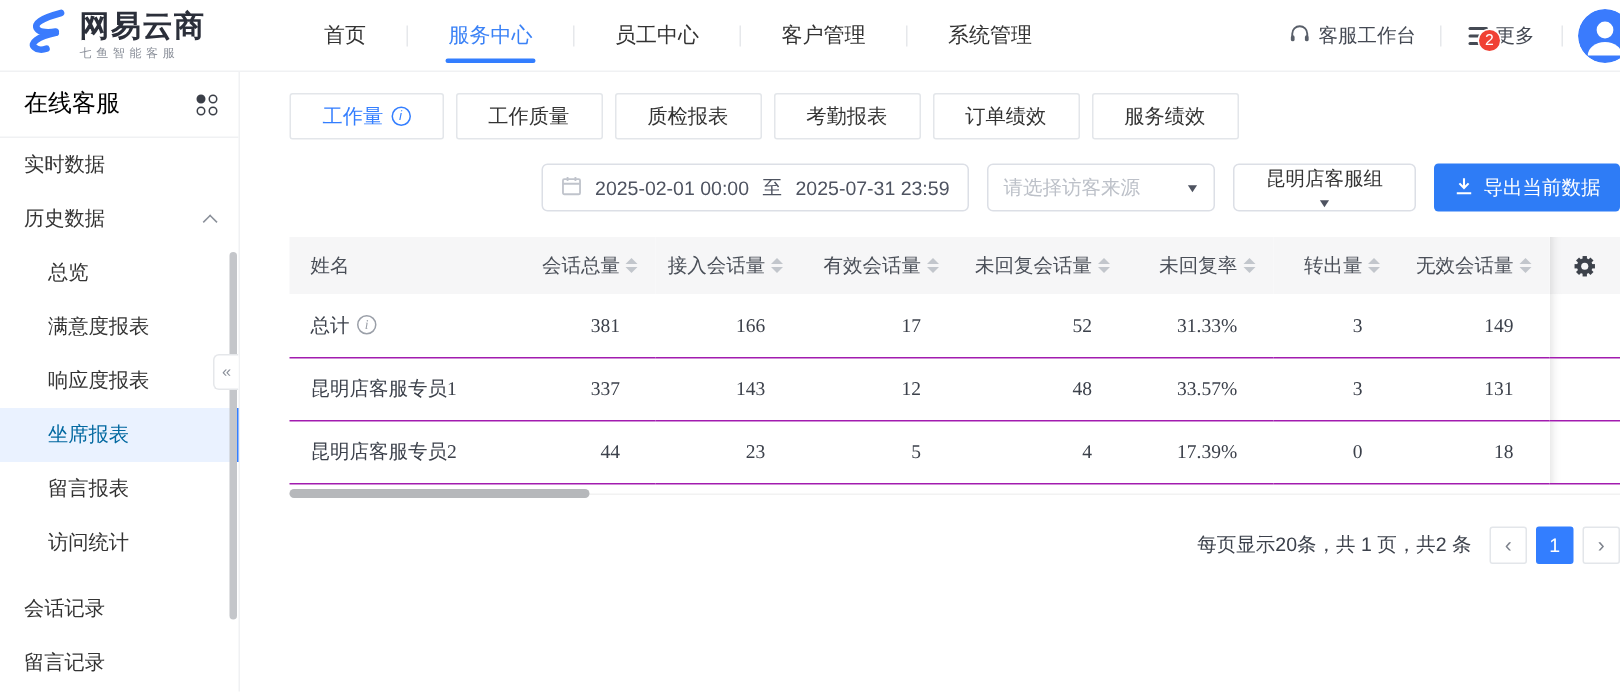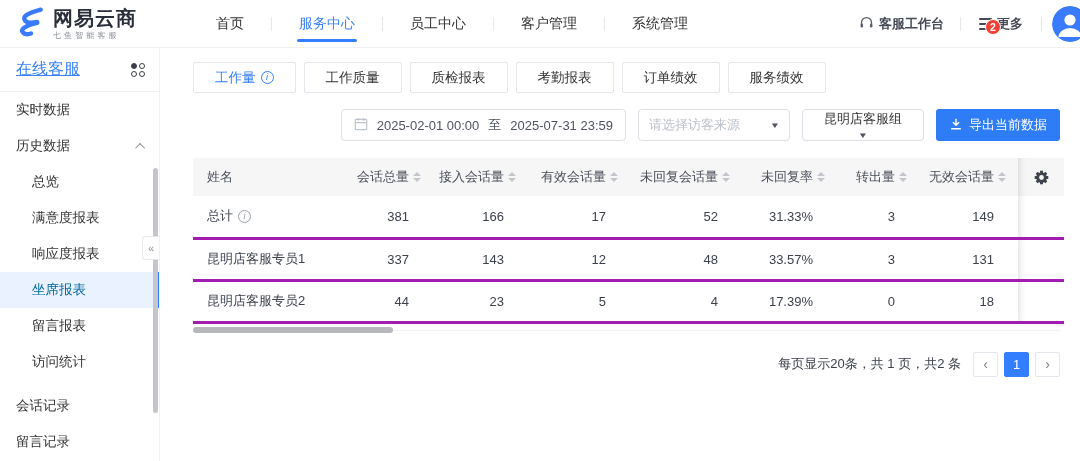--- a/index.html
+++ b/index.html
@@ -10,63 +10,63 @@
   .topbar { height:48px; display:flex; align-items:center; border-bottom:1px solid #f0f1f3; position:relative; background:#fff; }
   .brand { display:flex; align-items:center; gap:7px; padding-left:16px; cursor:pointer; }
   .brand-txt { display:flex; flex-direction:column; line-height:1; }
   .brand-name { font-size:20px; font-weight:700; color:#2b2f3a; letter-spacing:1px; }
   .brand-sub { font-size:8px; color:#8a8f99; letter-spacing:3.1px; margin-top:4px; }
   .nav { display:flex; align-items:center; margin-left:52px; height:100%; }
   .nav-item { position:relative; height:100%; display:flex; align-items:center; padding:0 27px; font-size:14px; color:#333; cursor:pointer; }
   .nav-item.active { color:#3b82f6;font-family:Liberation Serif, serif; }
   .nav-item.active::after { content:""; position:absolute; left:50%; transform:translateX(-50%); bottom:5px; width:60px; height:3px; border-radius:2px; background:#337eff; }
   .nav-sep { width:1px; height:14px; background:#e6e8eb; }
-  .top-right { margin-left:auto; display:flex; align-items:center; height:100%;font-weight:bold; }
+  .top-right { margin-left:auto; display:flex; align-items:center; height:100%; }
   .workbench { display:flex; align-items:center; gap:5px; font-size:13px; color:#454a54; padding:0 16px; cursor:pointer; }
   .more { position:relative; display:flex; align-items:center; gap:5px; font-size:13px; color:#454a54; padding:0 18px; cursor:pointer; }
   .more-icon { display:flex; flex-direction:column; gap:3px; }
   .more-icon i { display:block; width:13px; height:2px; background:#454a54; border-radius:1px; }
   .more-icon i:nth-child(2){ width:11px; }
   .badge { position:absolute; top:4px; left:24px; min-width:16px; height:16px; padding:0 4px; background:#f04134; border:1px solid #fff; border-radius:9px; color:#fff; font-size:10.5px; line-height:14px; text-align:center; }
   .avatar { width:36px; height:36px; margin-right:-8px; margin-left:10px; border-radius:50%; overflow:hidden; flex:none; cursor:pointer; }
 
   
   .sidebar { position:absolute; left:0; top:48px; bottom:0; width:160px; background:#fff; border-right:1px solid #f0f1f3; }
-  .sb-title { height:44px; display:flex; align-items:center; justify-content:space-between; padding:0 14px 0 16px; font-size:16px; color:#3b82f6; border-bottom:1px solid #f0f1f3;text-decoration:underline; }
+  .sb-title { height:44px; display:flex; align-items:center; justify-content:space-between; padding:0 14px 0 16px; font-size:16px; color:#000000; border-bottom:1px solid #f0f1f3; }
   .grid-icon { display:grid; grid-template-columns:6px 6px; gap:2px; cursor:pointer; }
   .grid-icon i { width:6px; height:6px; border-radius:50%; border:1.5px solid #3b3f48; }
   .grid-icon i:first-child { background:#3b3f48; }
   .sb-item { height:36px; display:flex; align-items:center; justify-content:space-between; padding:0 14px 0 16px; font-size:13.5px; color:#333; cursor:pointer; }
   .sb-item.child { padding-left:32px; }
   .sb-item.active { color:#0369a1; background:#eaf2ff; border-right:3px solid #337eff; }
   .sb-item.gap { margin-top:8px; }
   .chev-up { width:7px; height:7px; border-left:1.5px solid #8a8f99; border-top:1.5px solid #8a8f99; transform:rotate(45deg) translateY(2px); }
   .sb-scrollbar { position:absolute; right:1px; top:120px; width:5px; height:245px; background:#c4c6ca; border-radius:3px; cursor:pointer; }
   .sb-collapse { position:absolute; right:0; top:188px; width:17px; height:24px; background:#fff; border:1px solid #e5e7ea; border-right:none; border-radius:4px 0 0 4px; display:flex; align-items:center; justify-content:center; font-size:11px; color:#8a8f99; cursor:pointer; }
 
   
-  .main { position:absolute; left:160px; top:48px; right:0; bottom:0; padding:14px 20px 0 33px; background:#fff; }
+  .main { position:absolute; left:160px; top:48px; right:0; bottom:0; padding:14px 0 0 33px; background:#fff; }
   .tabs { display:flex; gap:8px; }
   .tab { height:31px; padding:0 21px; border:1px solid #e3e6ea; border-radius:2px; background:#fff; display:flex; align-items:center; gap:5px; font-size:13.5px; color:#333; cursor:pointer; }
   .tab.active { color:#337eff; border-color:#e3e6ea; }
   .info-dot { width:13px; height:13px; border:1px solid currentColor; border-radius:50%; font-size:9px; font-style:italic; display:inline-flex; align-items:center; justify-content:center; line-height:1; }
 
   .filters { margin-top:16px; display:flex; justify-content:flex-end; align-items:center; gap:12px; }
   .date-range { height:32px; border:1px solid #dcdfe6; border-radius:4px; display:flex; align-items:center; gap:9px; padding:0 12px; font-size:13px; color:#4e5360; cursor:pointer; }
   .select { height:32px; border:1px solid #dcdfe6; border-radius:4px; display:flex; align-items:center; justify-content:space-between; padding:0 10px; font-size:13px; cursor:pointer; }
   .select .caret { font-size:8px; color:#4e5360; transform:scaleX(1.3); }
   .select.placeholder { color:#bcc0c8; width:152px; }
   .select.group { color:#333; width:122px;flex-direction:column; }
   .btn-export { height:32px; border:none; border-radius:3px; background:#2e7cf6; color:#fff; font-size:13px; display:flex; align-items:center; gap:6px; padding:0 13px; cursor:pointer; font-family:inherit; }
 
   
   table { width:100%; border-collapse:collapse; table-layout:fixed; margin-top:17px; }
   th { background:#f6f6f7; height:38px; font-size:13px; font-weight:400; color:#4a4f58; text-align:right; padding:0 12px 0 0; white-space:nowrap; }
   th.name-col { text-align:left; padding-left:14px; }
-  td { height:42px; border-bottom:3px solid #a21caf; font-size:13px; color:#3c414b; text-align:right; padding:0 24px 0 0; white-space:nowrap; }
+  td { height:42px; border-bottom:1px solid #a21caf; font-size:13px; color:#3c414b; text-align:right; padding:0 24px 0 0; white-space:nowrap;font-family:Liberation Serif, serif; }
   td.name-col { text-align:left; padding-left:14px; }
   th.gear-col, td.gear-col { text-align:center; padding:0; box-shadow:inset 8px 0 8px -8px rgba(0,0,0,.18); }
   .th-inner { display:inline-flex; align-items:center; gap:4px; cursor:pointer; }
   .sort { display:inline-flex; flex-direction:column; gap:2px; }
   .sort i { width:0; height:0; border-left:4px solid transparent; border-right:4px solid transparent; }
   .sort .up { border-bottom:4px solid #c2c6cc; }
   .sort .dn { border-top:4px solid #c2c6cc; }
   .name-wrap { display:inline-flex; align-items:center; gap:5px; color:#3c414b; }
   .name-wrap .info-dot { color:#9a9fa8; }
   .gear-btn { display:inline-flex; cursor:pointer; vertical-align:middle; }

